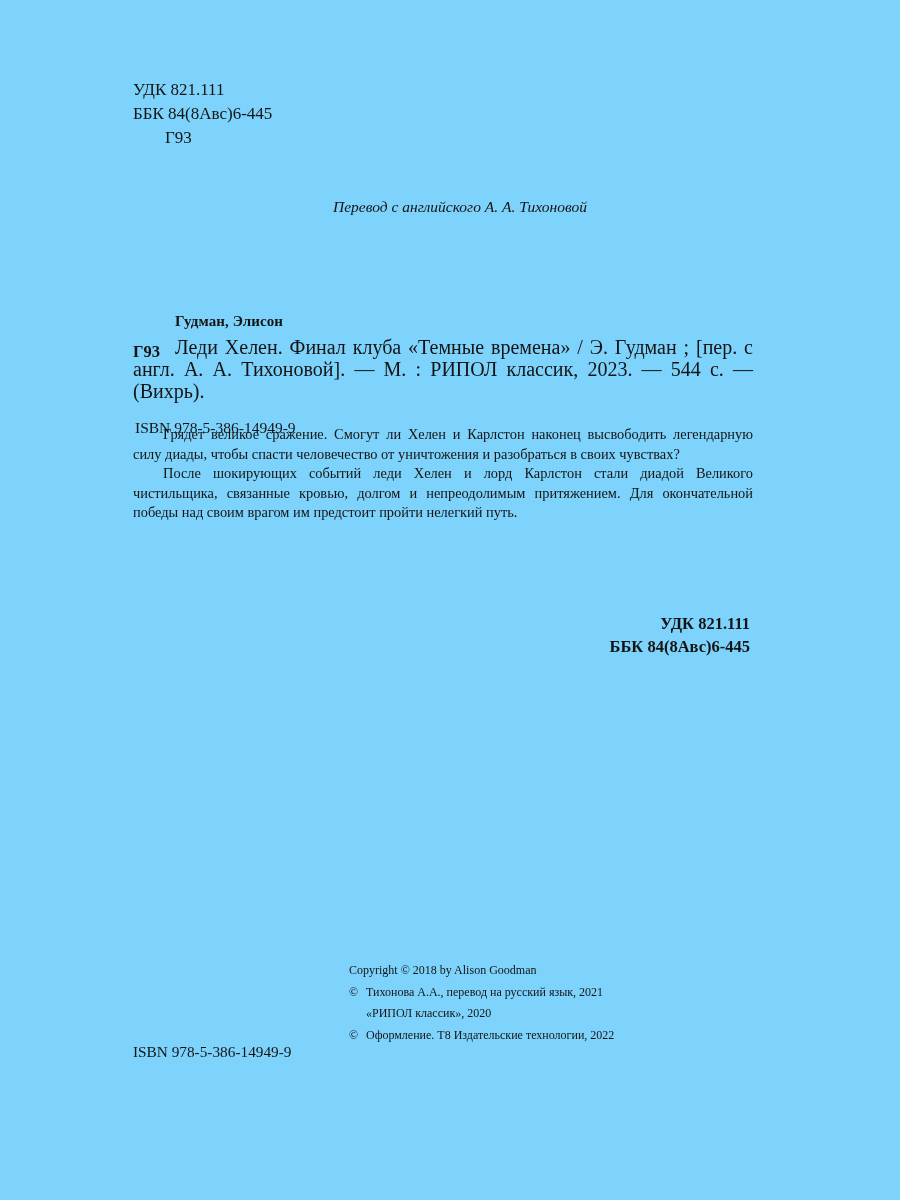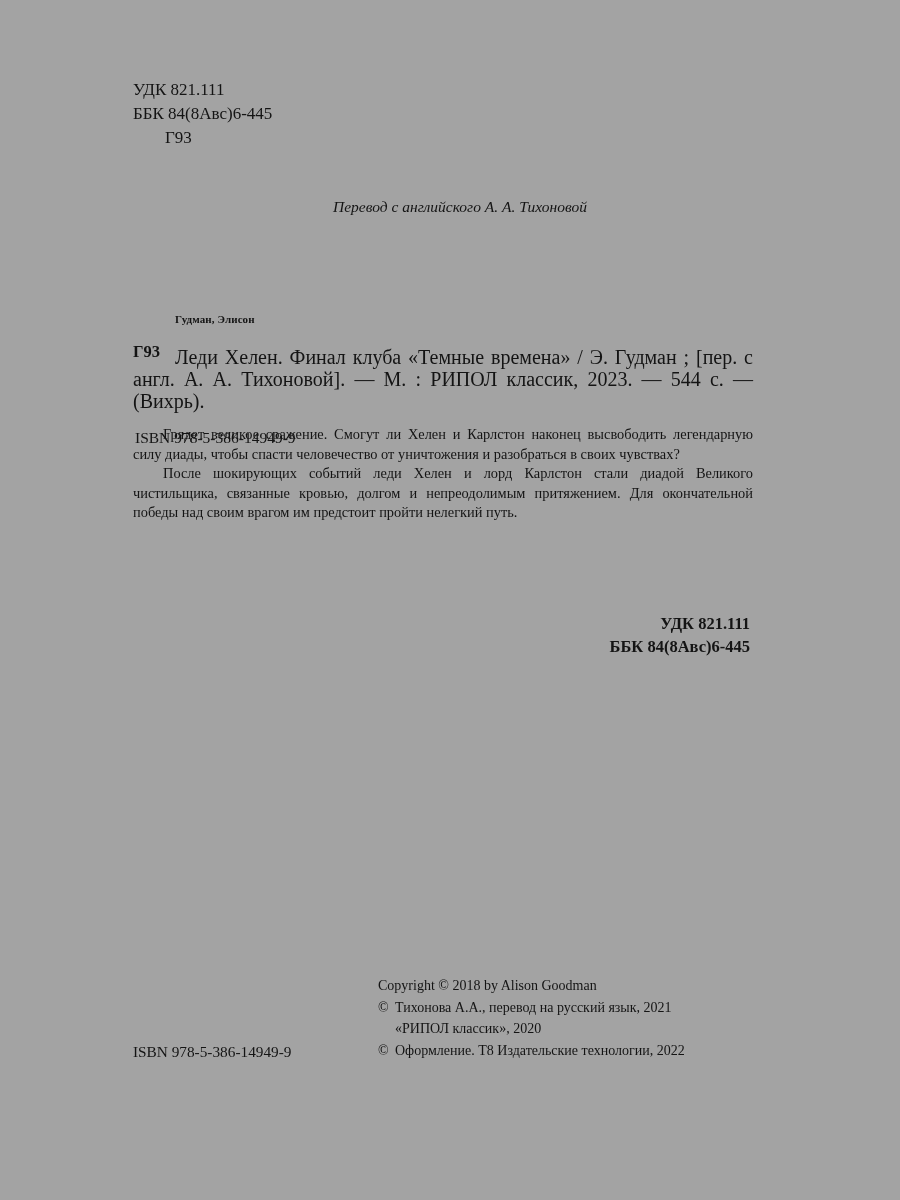--- a/index.html
+++ b/index.html
@@ -12,21 +12,21 @@
     height: 1200px;
     position: relative;
     font-family: "Liberation Serif", "DejaVu Serif", serif;
     color: #141414;
     overflow: hidden;
   }
 
   .page {
     position: absolute;
     inset: 0;
-    background: #a3a3a3;
+    background: #7dd3fc;
   }
 
   
   .udk-block {
     position: absolute;
     left: 133px;
     top: 78px;
     font-size: 17px;
     line-height: 24px;
     white-space: nowrap;
@@ -49,22 +49,22 @@
 
   
   .biblio {
     position: absolute;
     left: 133px;
     top: 313px;
     width: 620px;
   }
   .biblio .author {
     font-weight: bold;
-    font-size: 11px;
-    margin: 0 0 21px 42px;
+    font-size: 15px;
+    margin: 0 0 6px 42px;
     letter-spacing: 0.1px;
   }
   .biblio .code-marker {
     position: absolute;
     left: 0px;
     top: 29px;
     font-weight: bold;
     font-size: 16.5px;
   }
   .biblio .record {
@@ -102,25 +102,24 @@
     text-align: right;
     font-weight: bold;
     font-size: 16.5px;
     line-height: 23px;
     white-space: nowrap;
   }
 
   
   .copyright {
     position: absolute;
-    left: 378px;
+    left: 349px;
     top: 960px;
-    font-size: 14px;
+    font-size: 12px;
     line-height: 21.5px;
-    margin-top: 15px;
   }
   .copyright .row {
     display: block;
     white-space: nowrap;
   }
   .copyright .sym {
     display: inline-block;
     width: 17px;
   }
 

